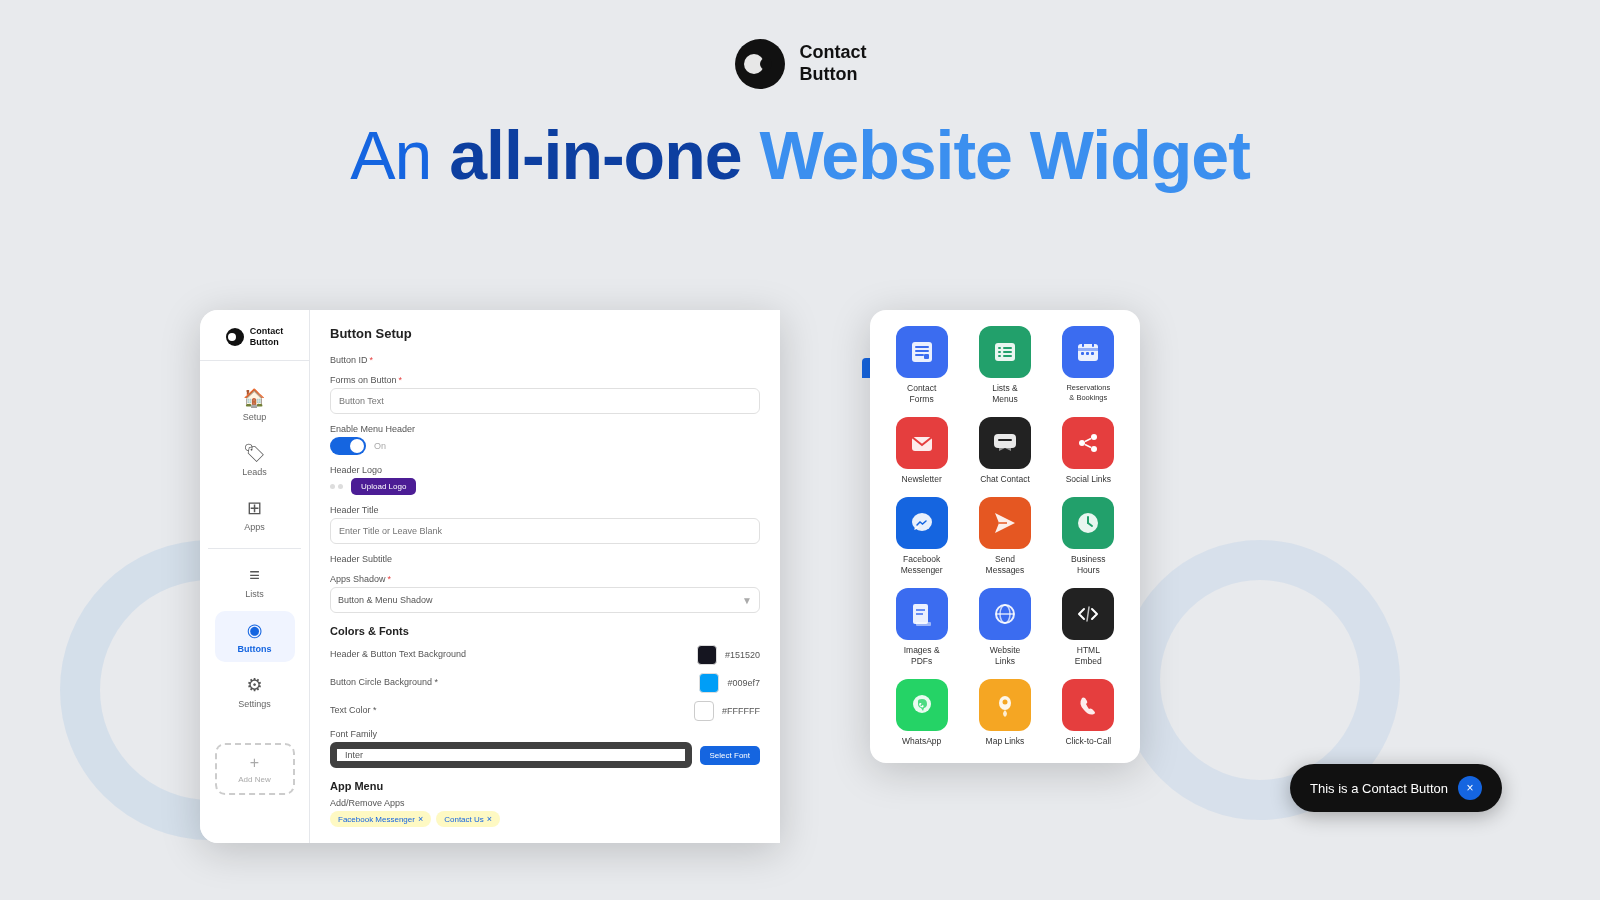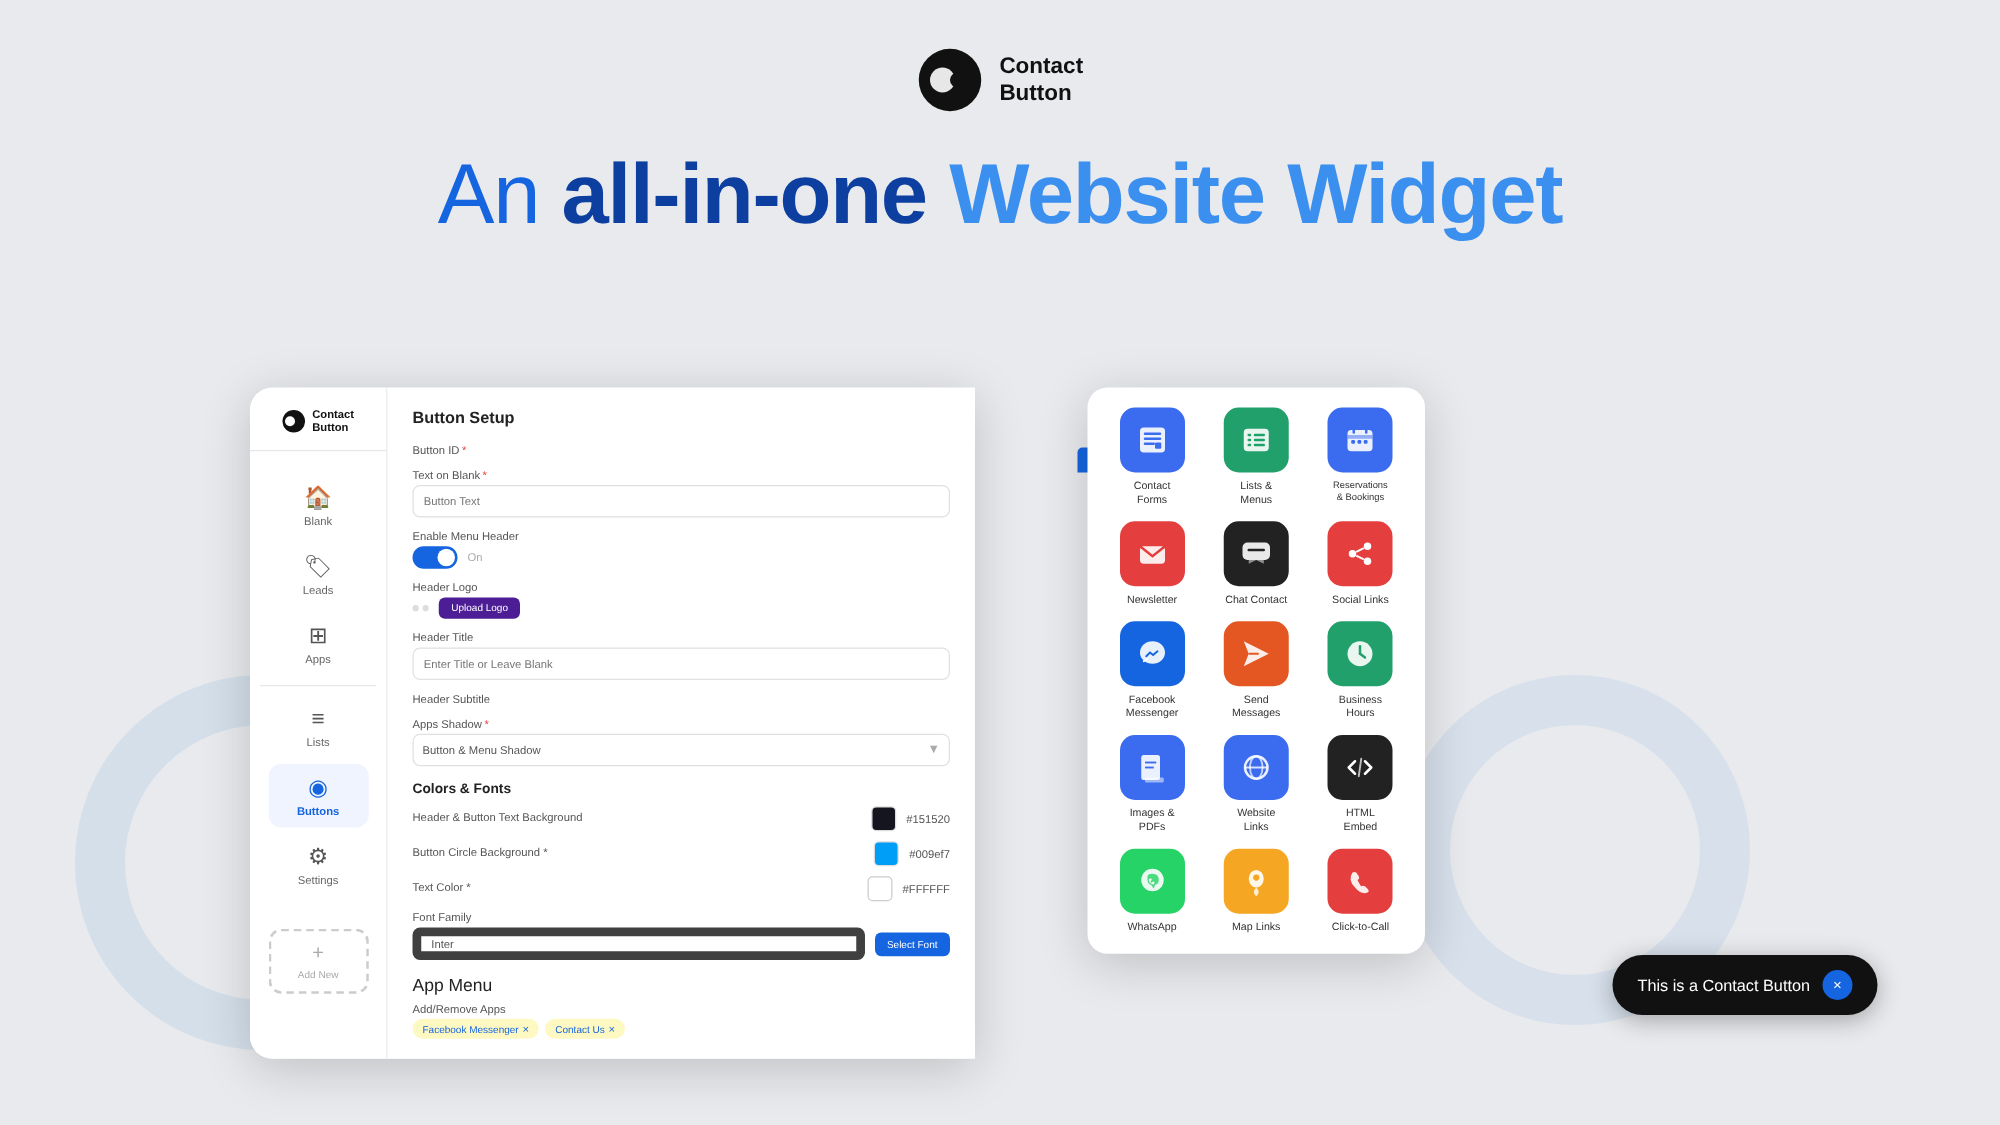--- a/index.html
+++ b/index.html
@@ -260,22 +260,22 @@
       background: #1565e0;
       color: #fff;
       border: none;
       border-radius: 5px;
       padding: 5px 10px;
       font-size: 8px;
       cursor: pointer;
     }
 
     .app-menu-title {
-      font-size: 14px;
-      font-weight: 400;
+      font-size: 11px;
+      font-weight: 700;
       color: #222;
       margin: 12px 0 6px;
     }
     .app-tags {
       display: flex;
       gap: 5px;
       flex-wrap: wrap;
     }
     .app-tag {
       background: #fef9c3;
@@ -390,21 +390,21 @@
     <div class="sidebar">
       <div class="sidebar-logo">
         <div style="width:18px;height:18px;background:#111;border-radius:50%;position:relative;">
           <div style="position:absolute;width:8px;height:8px;background:#fff;border-radius:50%;top:5px;left:2px;"></div>
         </div>
         <div style="font-size:9px;font-weight:700;color:#111;line-height:1.2;">Contact<br>Button</div>
       </div>
       <div class="sidebar-nav">
         <div class="sidebar-item">
           <span class="sidebar-item-icon">🏠</span>
-          <span class="sidebar-item-label">Blank</span>
+          <span class="sidebar-item-label">Setup</span>
         </div>
         <div class="sidebar-item">
           <span class="sidebar-item-icon">🏷</span>
           <span class="sidebar-item-label">Leads</span>
         </div>
         <div class="sidebar-item">
           <span class="sidebar-item-icon">⊞</span>
           <span class="sidebar-item-label">Apps</span>
         </div>
         <div style="border-top:1px solid #e5e7eb; width:100%; margin: 4px 0;"></div>
@@ -432,21 +432,21 @@
 
       <div class="form-row">
         <div class="form-label">
           <span>Button ID</span>
           <span class="req">*</span>
         </div>
       </div>
 
       <div class="form-row">
         <div class="form-label">
-          <span>Text on Blank</span>
+          <span>Forms on Button</span>
           <span class="req">*</span>
         </div>
         <input class="form-input" placeholder="Button Text" style="">
       </div>
 
       <div class="form-row">
         <div class="form-label">Enable Menu Header</div>
         <div class="toggle-row">
           <div class="toggle"></div>
           <span class="toggle-label">On</span>

